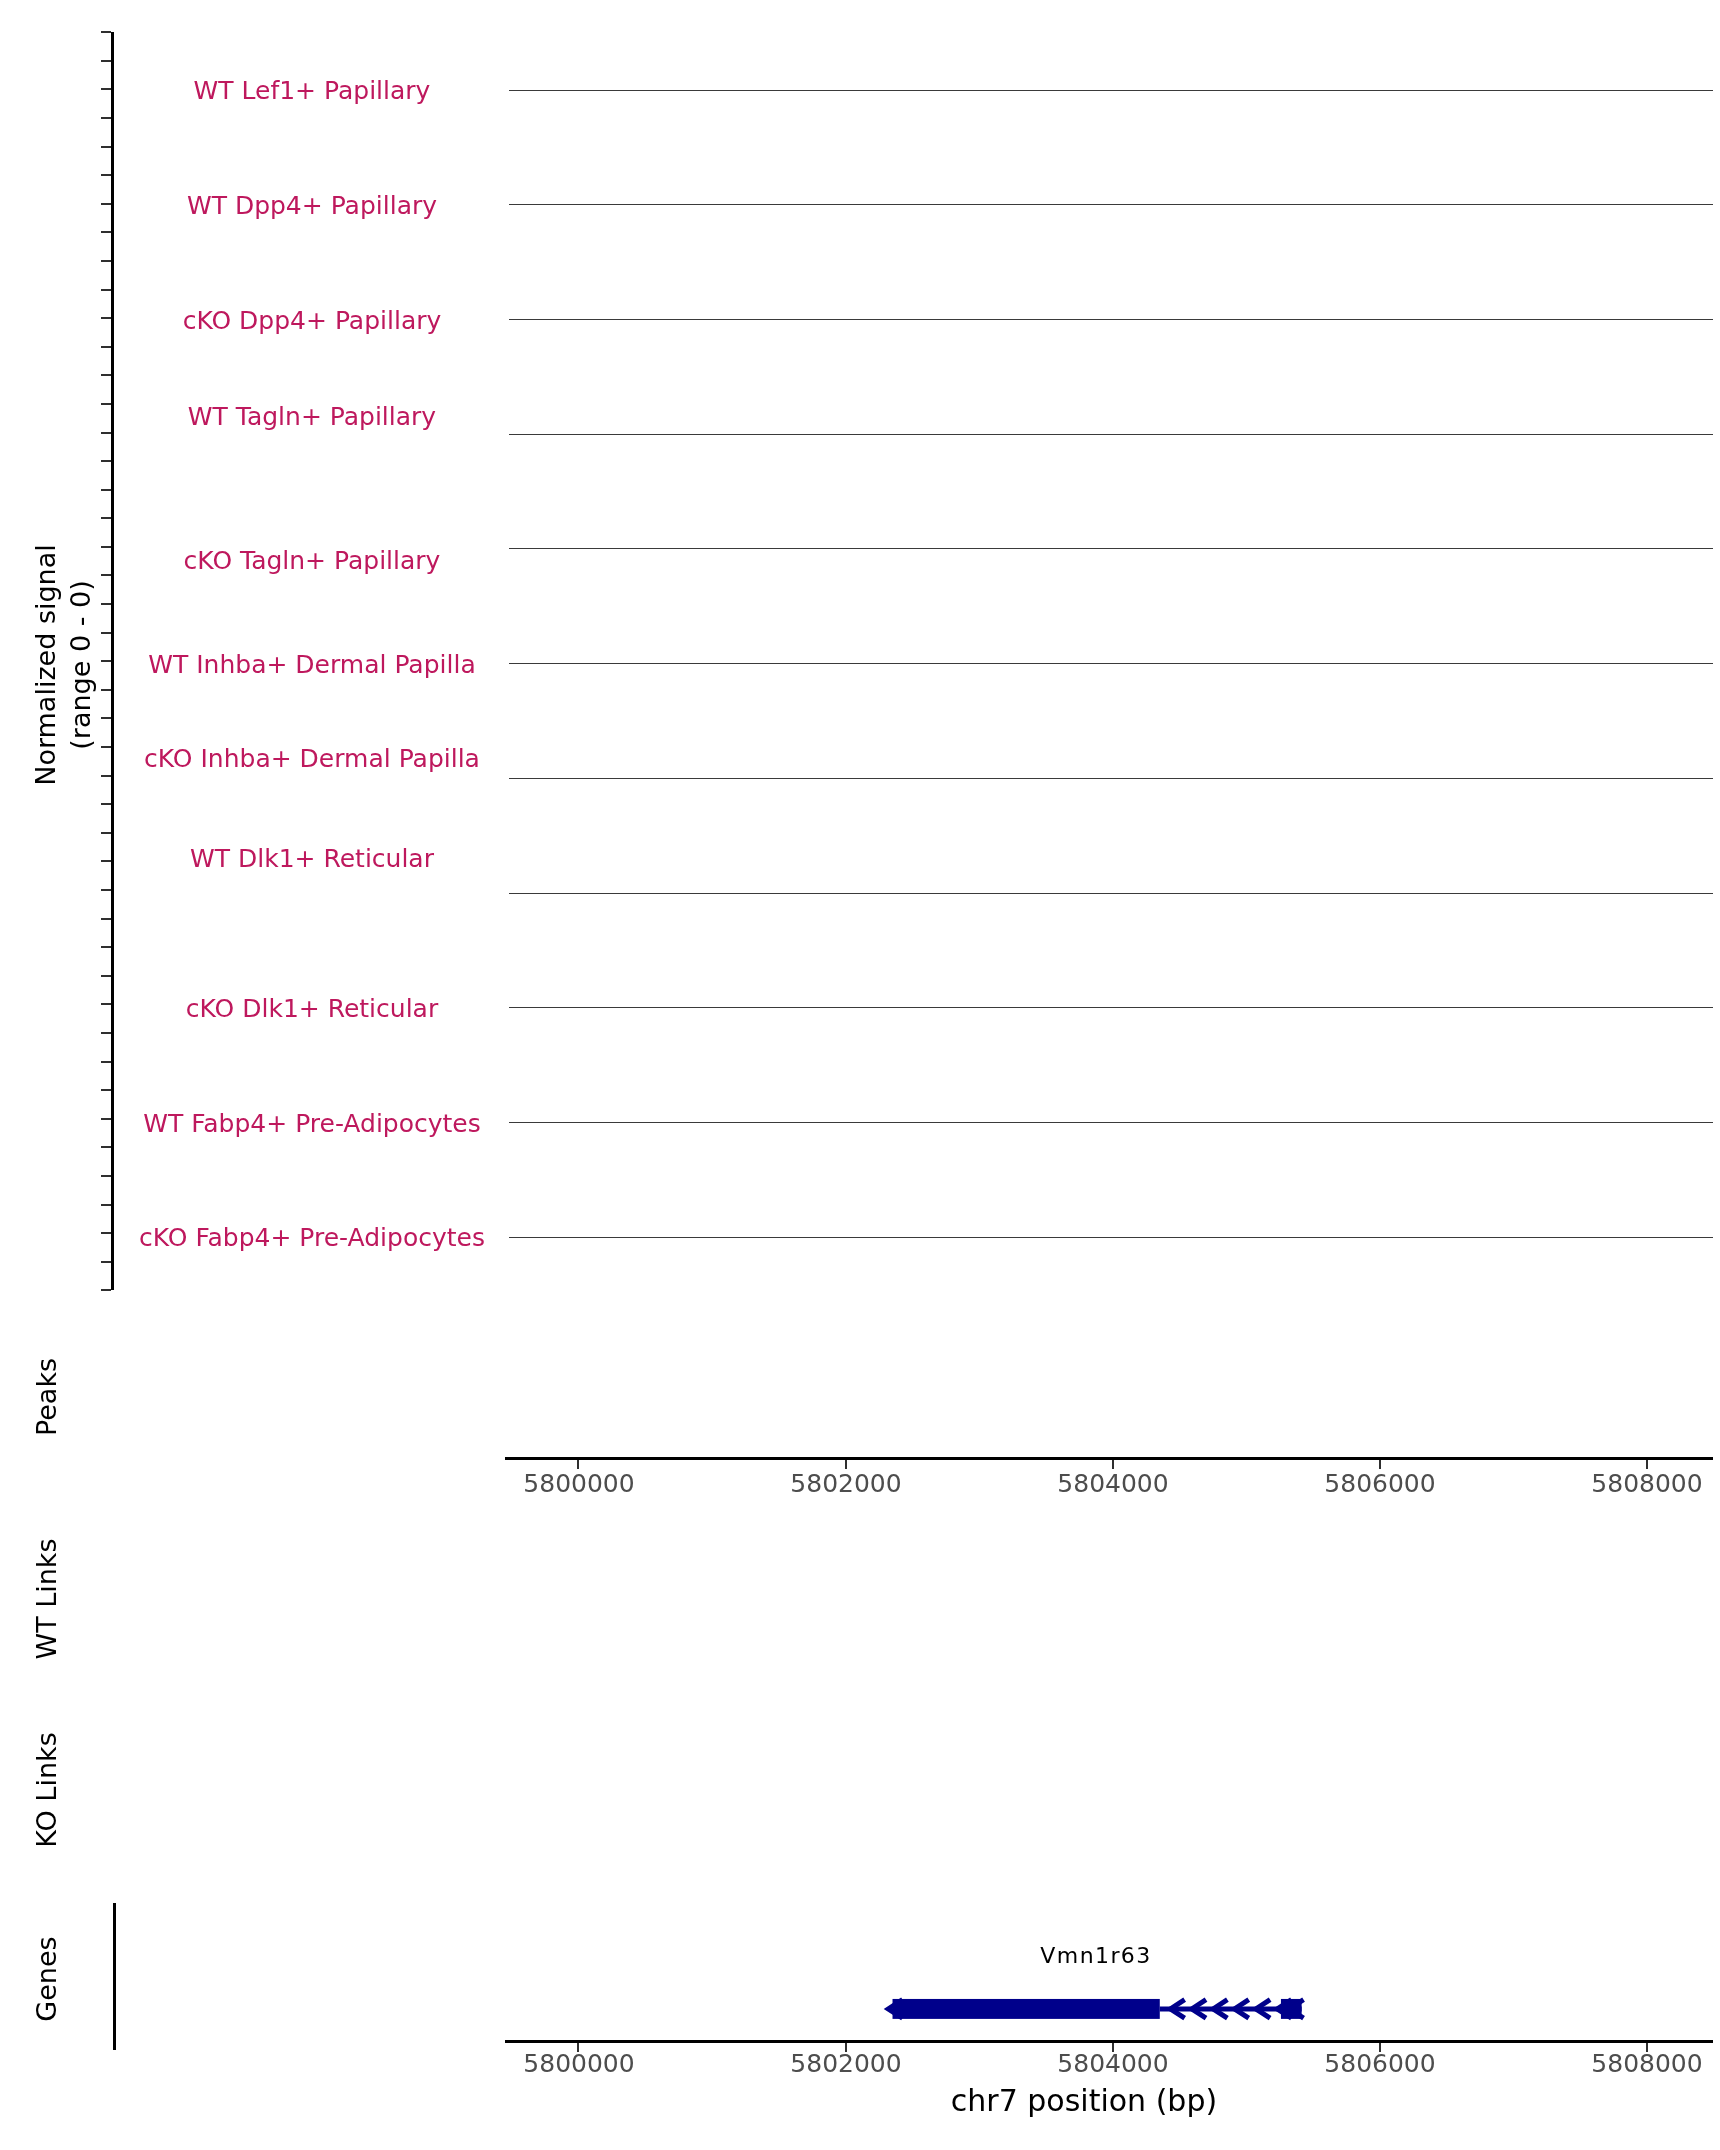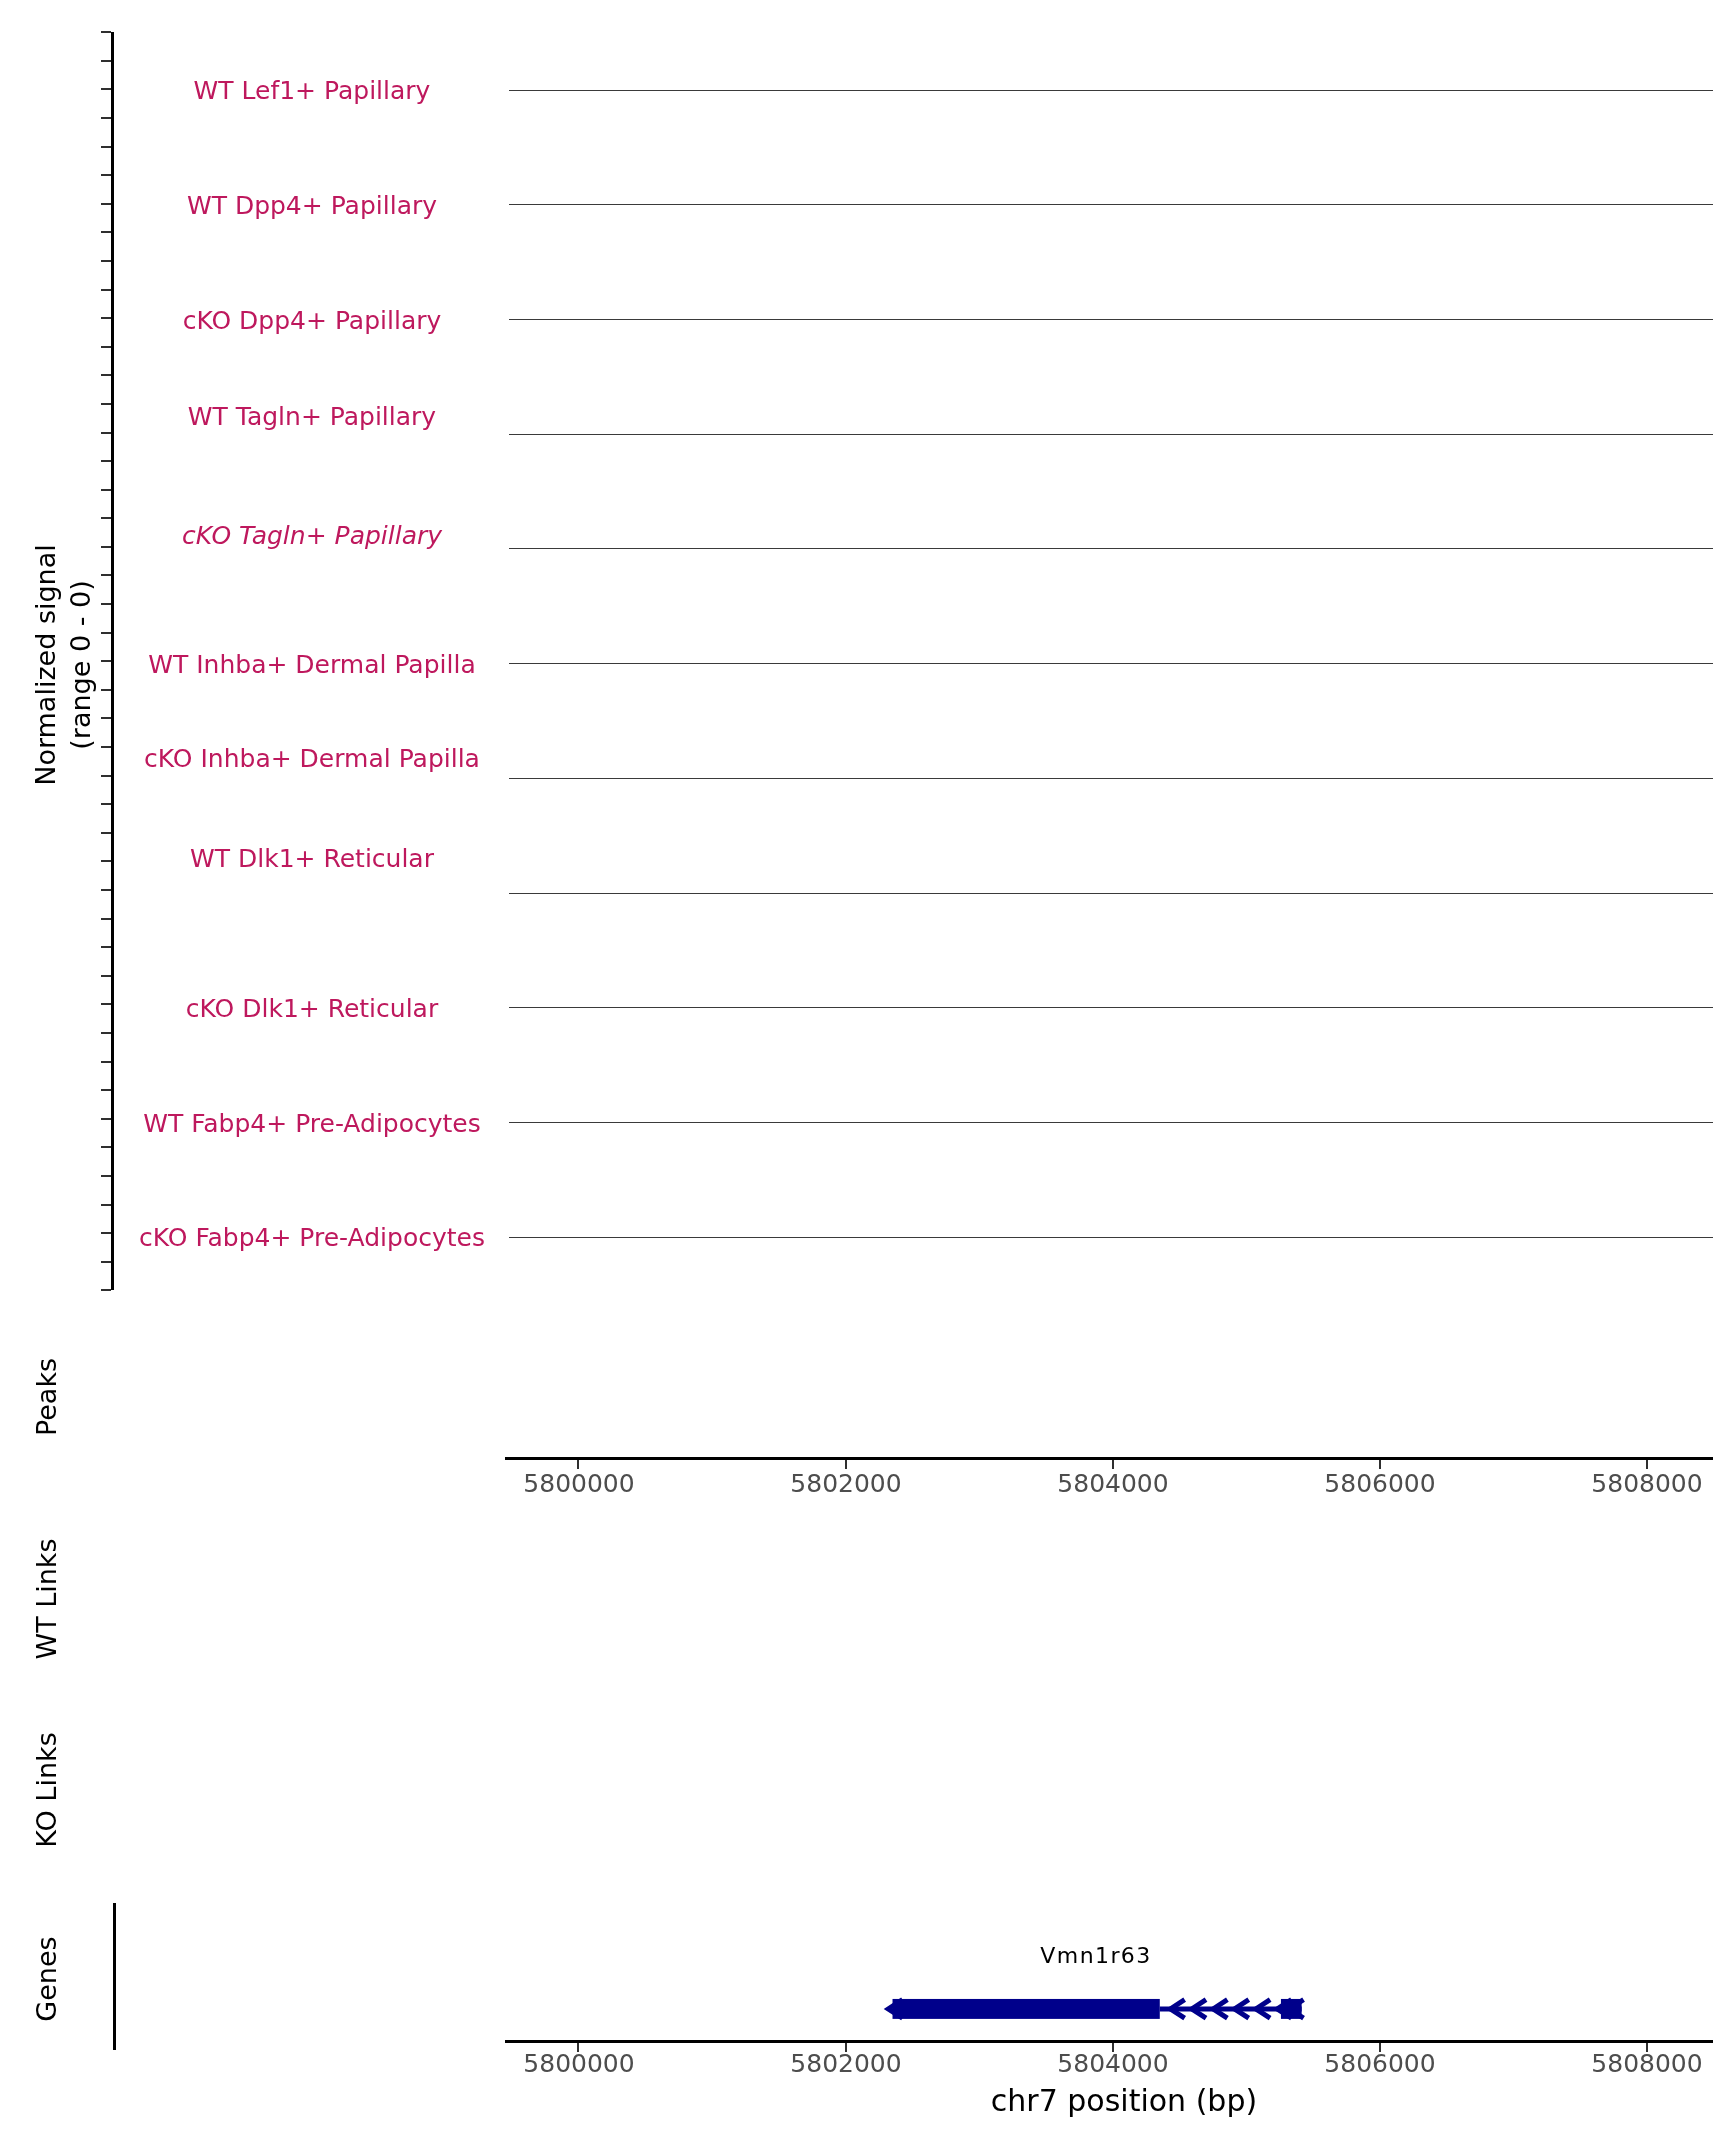--- a/index.html
+++ b/index.html
@@ -9,21 +9,21 @@
   }
   .lbl{position:absolute;transform:translate(-50%,-50%);white-space:nowrap;color:#000;line-height:1;}
   .rot{transform:translate(-50%,-50%) rotate(-90deg);}
   #ylab1{left:45px;top:665px;font-size:27px;}
   #ylab2{left:80px;top:665px;font-size:27px;}
   #peaks-label{left:46px;top:1397px;font-size:27px;}
   #wt-links-label{left:46px;top:1599px;font-size:27px;}
   #ko-links-label{left:46px;top:1790px;font-size:27px;}
   #genes-label{left:46px;top:1979px;font-size:27px;}
   #gene-label{left:1096px;top:1956px;font-size:22px;letter-spacing:1.4px;}
-  #xlabel{left:1124px;top:2101px;font-size:30px;}
+  #xlabel{left:1084px;top:2101px;font-size:30px;}
   #signal-y-axis{position:absolute;left:111px;top:32px;width:2.9px;height:1258px;background:#000;}
   #genes-y-axis{position:absolute;left:113px;top:1903px;width:2.9px;height:147px;background:#000;}
   .ytick{position:absolute;width:10px;height:2.2px;background:#2f2f2f;left:101px;}
   .xaxis-line{position:absolute;left:505px;width:1208px;height:2.9px;background:#000;}
   .xtick{position:absolute;width:2.2px;height:8.6px;background:#2f2f2f;}
   .xtick-label{position:absolute;transform:translate(-50%,-50%);font-size:25px;color:#4d4d4d;white-space:nowrap;line-height:1;}
   .track-label{position:absolute;transform:translate(-50%,-50%);font-size:25px;color:#be185d;white-space:nowrap;line-height:1;}
   .track-line{position:absolute;left:509px;width:1204px;height:1.4px;background:#3a3a3a;}
   #gene-svg{position:absolute;left:846px;top:1979px;}
 </style>
@@ -85,21 +85,21 @@
     </div>
   <div id="tracks">
       <div class="track-label" style="left: 312px; top: 90px;">WT Lef1+ Papillary</div>
       <div class="track-line" style="top: 90px;"></div>
       <div class="track-label" style="left: 312px; top: 205px;">WT Dpp4+ Papillary</div>
       <div class="track-line" style="top: 204px;"></div>
       <div class="track-label" style="left: 312px; top: 320px;">cKO Dpp4+ Papillary</div>
       <div class="track-line" style="top: 319px;"></div>
       <div class="track-label" style="left: 312px; top: 416px;">WT Tagln+ Papillary</div>
       <div class="track-line" style="top: 434px;"></div>
-      <div class="track-label" style="left: 312px; top: 535px; font-style: italic;">cKO Tagln+ Papillary</div>
+      <div class="track-label" style="left: 312px; top: 560px;">cKO Tagln+ Papillary</div>
       <div class="track-line" style="top: 548px;"></div>
       <div class="track-label" style="left: 312px; top: 664px;">WT Inhba+ Dermal Papilla</div>
       <div class="track-line" style="top: 663px;"></div>
       <div class="track-label" style="left: 312px; top: 758px;">cKO Inhba+ Dermal Papilla</div>
       <div class="track-line" style="top: 778px;"></div>
       <div class="track-label" style="left: 312px; top: 858px;">WT Dlk1+ Reticular</div>
       <div class="track-line" style="top: 893px;"></div>
       <div class="track-label" style="left: 312px; top: 1008px;">cKO Dlk1+ Reticular</div>
       <div class="track-line" style="top: 1007px;"></div>
       <div class="track-label" style="left: 312px; top: 1123px;">WT Fabp4+ Pre-Adipocytes</div>

